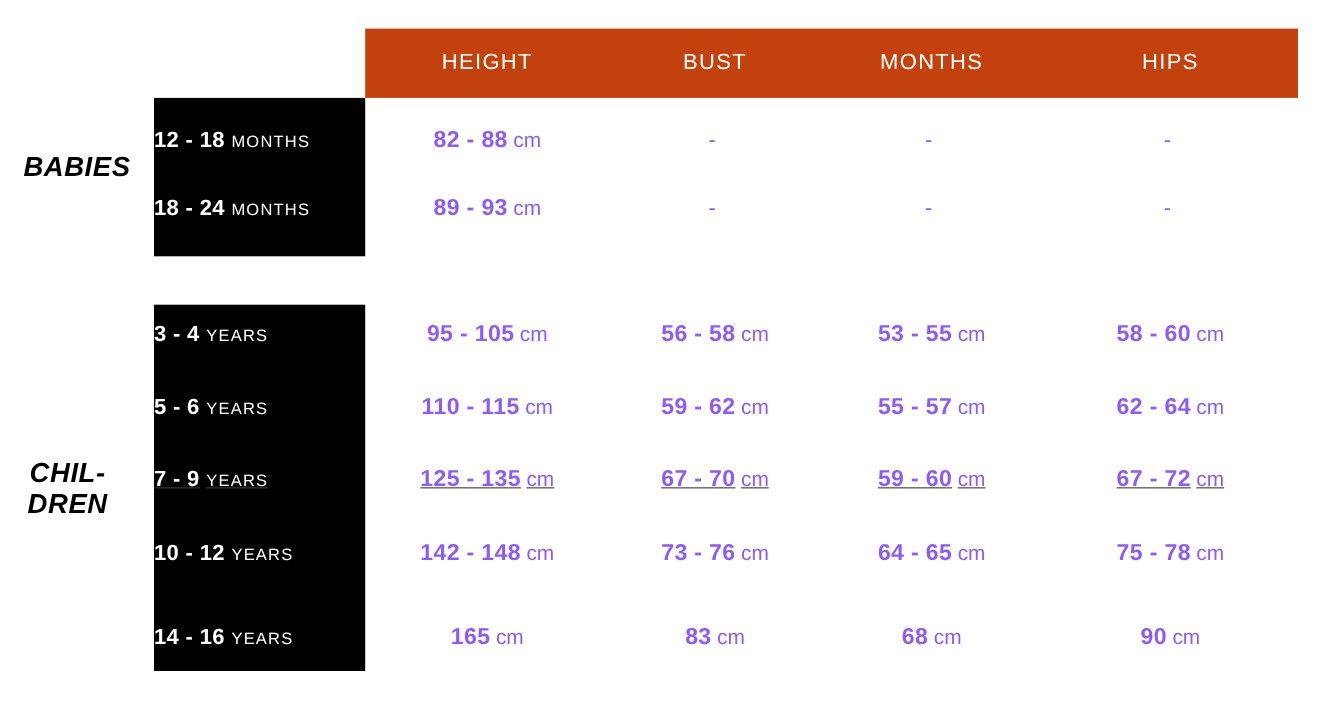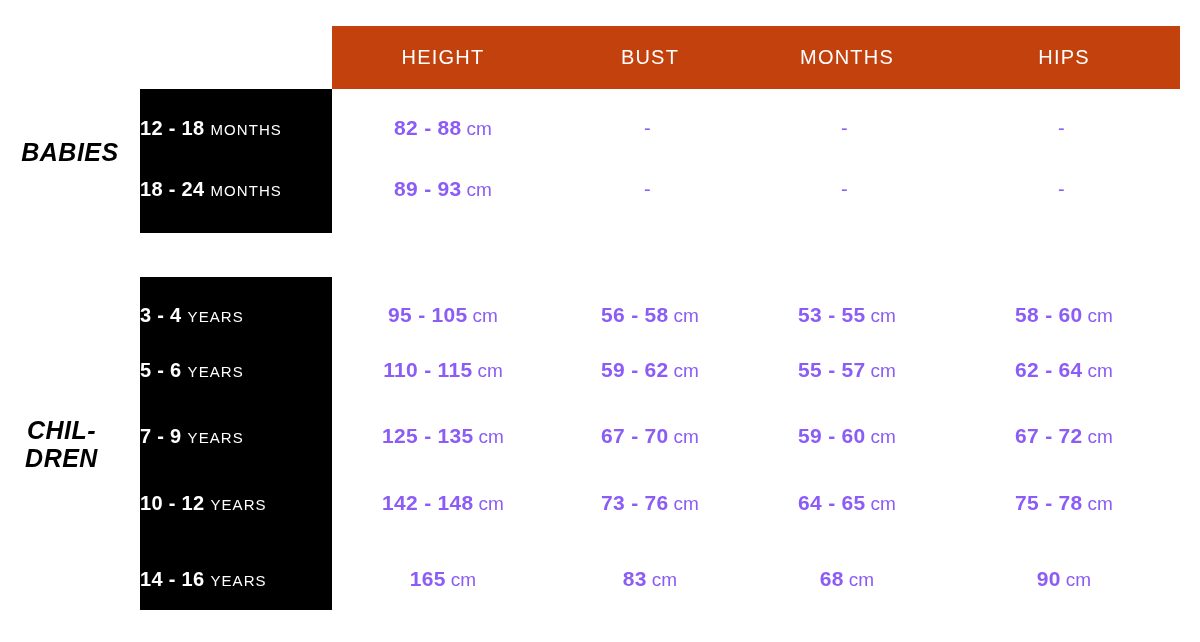--- a/index.html
+++ b/index.html
@@ -123,23 +123,23 @@
     font-weight: normal;
   }
   .meas.dash .val {
     font-weight: normal;
     font-size: 20px;
   }
 
   
   #row-b0 { top: 100px; }
   #row-b1 { top: 161px; }
-  #row-c0 { top: 287px; }
+  #row-c0 { top: 276px; }
   #row-c1 { top: 342px; }
-  #row-c2 { top: 408px; }
+  #row-c2 { top: 408px; text-decoration: underline; }
   #row-c3 { top: 475px; }
   #row-c4 { top: 551px; }
 </style>
 </head>
 <body>
 
 <div class="sheet">
 
   <div class="header-bar">
     <div class="header-cell col-h">HEIGHT</div>

